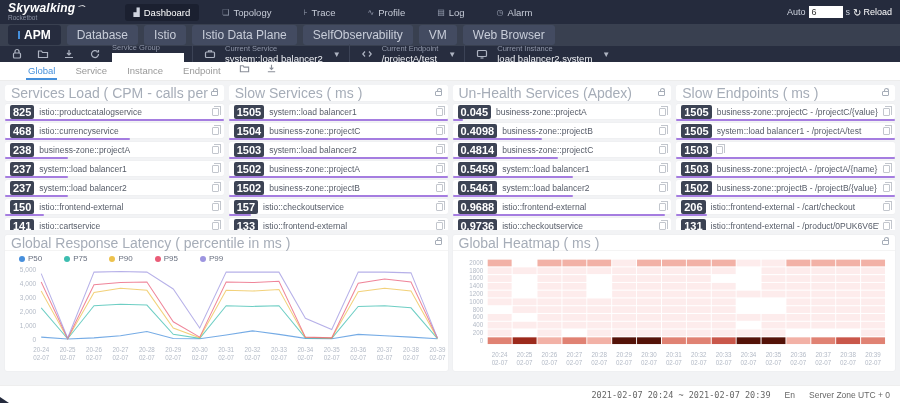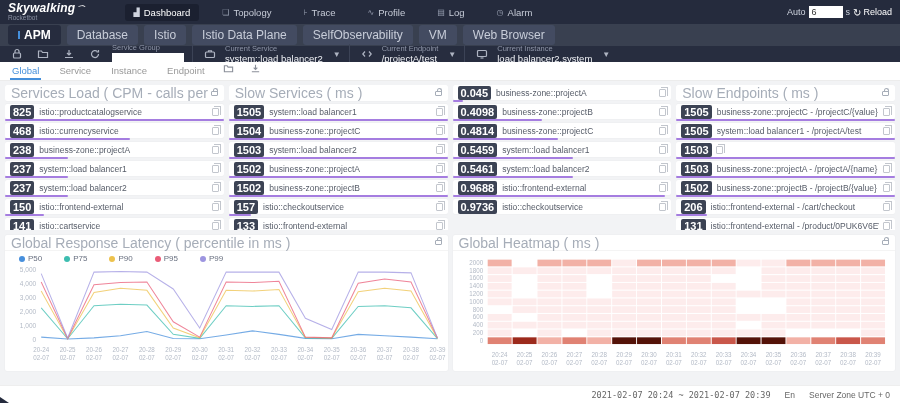--- a/index.html
+++ b/index.html
@@ -37,21 +37,21 @@
   .tb-group { display:flex; align-items:center; gap:6px; cursor:pointer; }
   .tb-labels { display:flex; flex-direction:column; line-height:1.2; }
   .tb-label { color:#8f96a8; font-size:7.5px; }
   .tb-value { color:#f2f4f8; font-size:9.5px; }
   .sg-input { width:72px; height:12px; border:none; background:#fff; margin-top:1px; }
   .chev { color:#aeb4c2; font-size:8px; margin-left:4px; }
 
   
   .tabrow { height:19px; background:#fff; display:flex; align-items:flex-end; gap:16px; padding:0 10px; border-bottom:1px solid #ececec; flex:none; }
   .tab { font-size:9.5px; color:#999; padding:3px 2px 4px; cursor:pointer; }
-  .tab.active { color:#448fdb; border-bottom:2px solid #448fdb; padding-bottom:2px; }
+  .tab.active { color:#448fdb; border-bottom:2px solid #448fdb; padding-bottom:2px;margin-left:16px; }
   .tabrow .tb2-icon { margin-bottom:4px; cursor:pointer; }
   .tabrow .tb2-icon svg { stroke:#8a8f99; fill:none; stroke-width:1.2; }
 
   
   .main { flex:1; padding:4px 5px 0; display:flex; flex-direction:column; }
   .panels { display:grid; grid-template-columns:repeat(4,1fr); gap:5px; height:145px; overflow:hidden; }
   .panel { display:flex; flex-direction:column; overflow:hidden; }
   .card { background:#fff; border-radius:2px; box-shadow:0 0 2px rgba(0,0,0,.06); }
   .panel-head { height:16px; display:flex; align-items:center; justify-content:space-between; padding:0 6px; margin-bottom:3px; flex:none; }
   .panel-title { color:#a6adb8; font-size:14px; white-space:nowrap; overflow:hidden; }
@@ -317,20 +317,24 @@
             <span class="copy-icon"></span>
             <div class="mbar" style="width: 10%;"></div>
           </div>
           <div class="card mrow">
             <span class="badge">133</span>
             <span class="rname">istio::frontend-external</span>
             <span class="copy-icon"></span>
           </div>
         </section>
         <section class="panel">
+          <div class="card panel-head">
+            <span class="panel-title">Un-Health Services (Apdex)</span>
+            <span class="lock-icon"></span>
+          </div>
           <div class="card mrow">
             <span class="badge">0.045</span>
             <span class="rname">business-zone::projectA</span>
             <span class="copy-icon"></span>
             <div class="mbar" style="width: 5%;"></div>
           </div>
           <div class="card mrow">
             <span class="badge">0.4098</span>
             <span class="rname">business-zone::projectB</span>
             <span class="copy-icon"></span>

